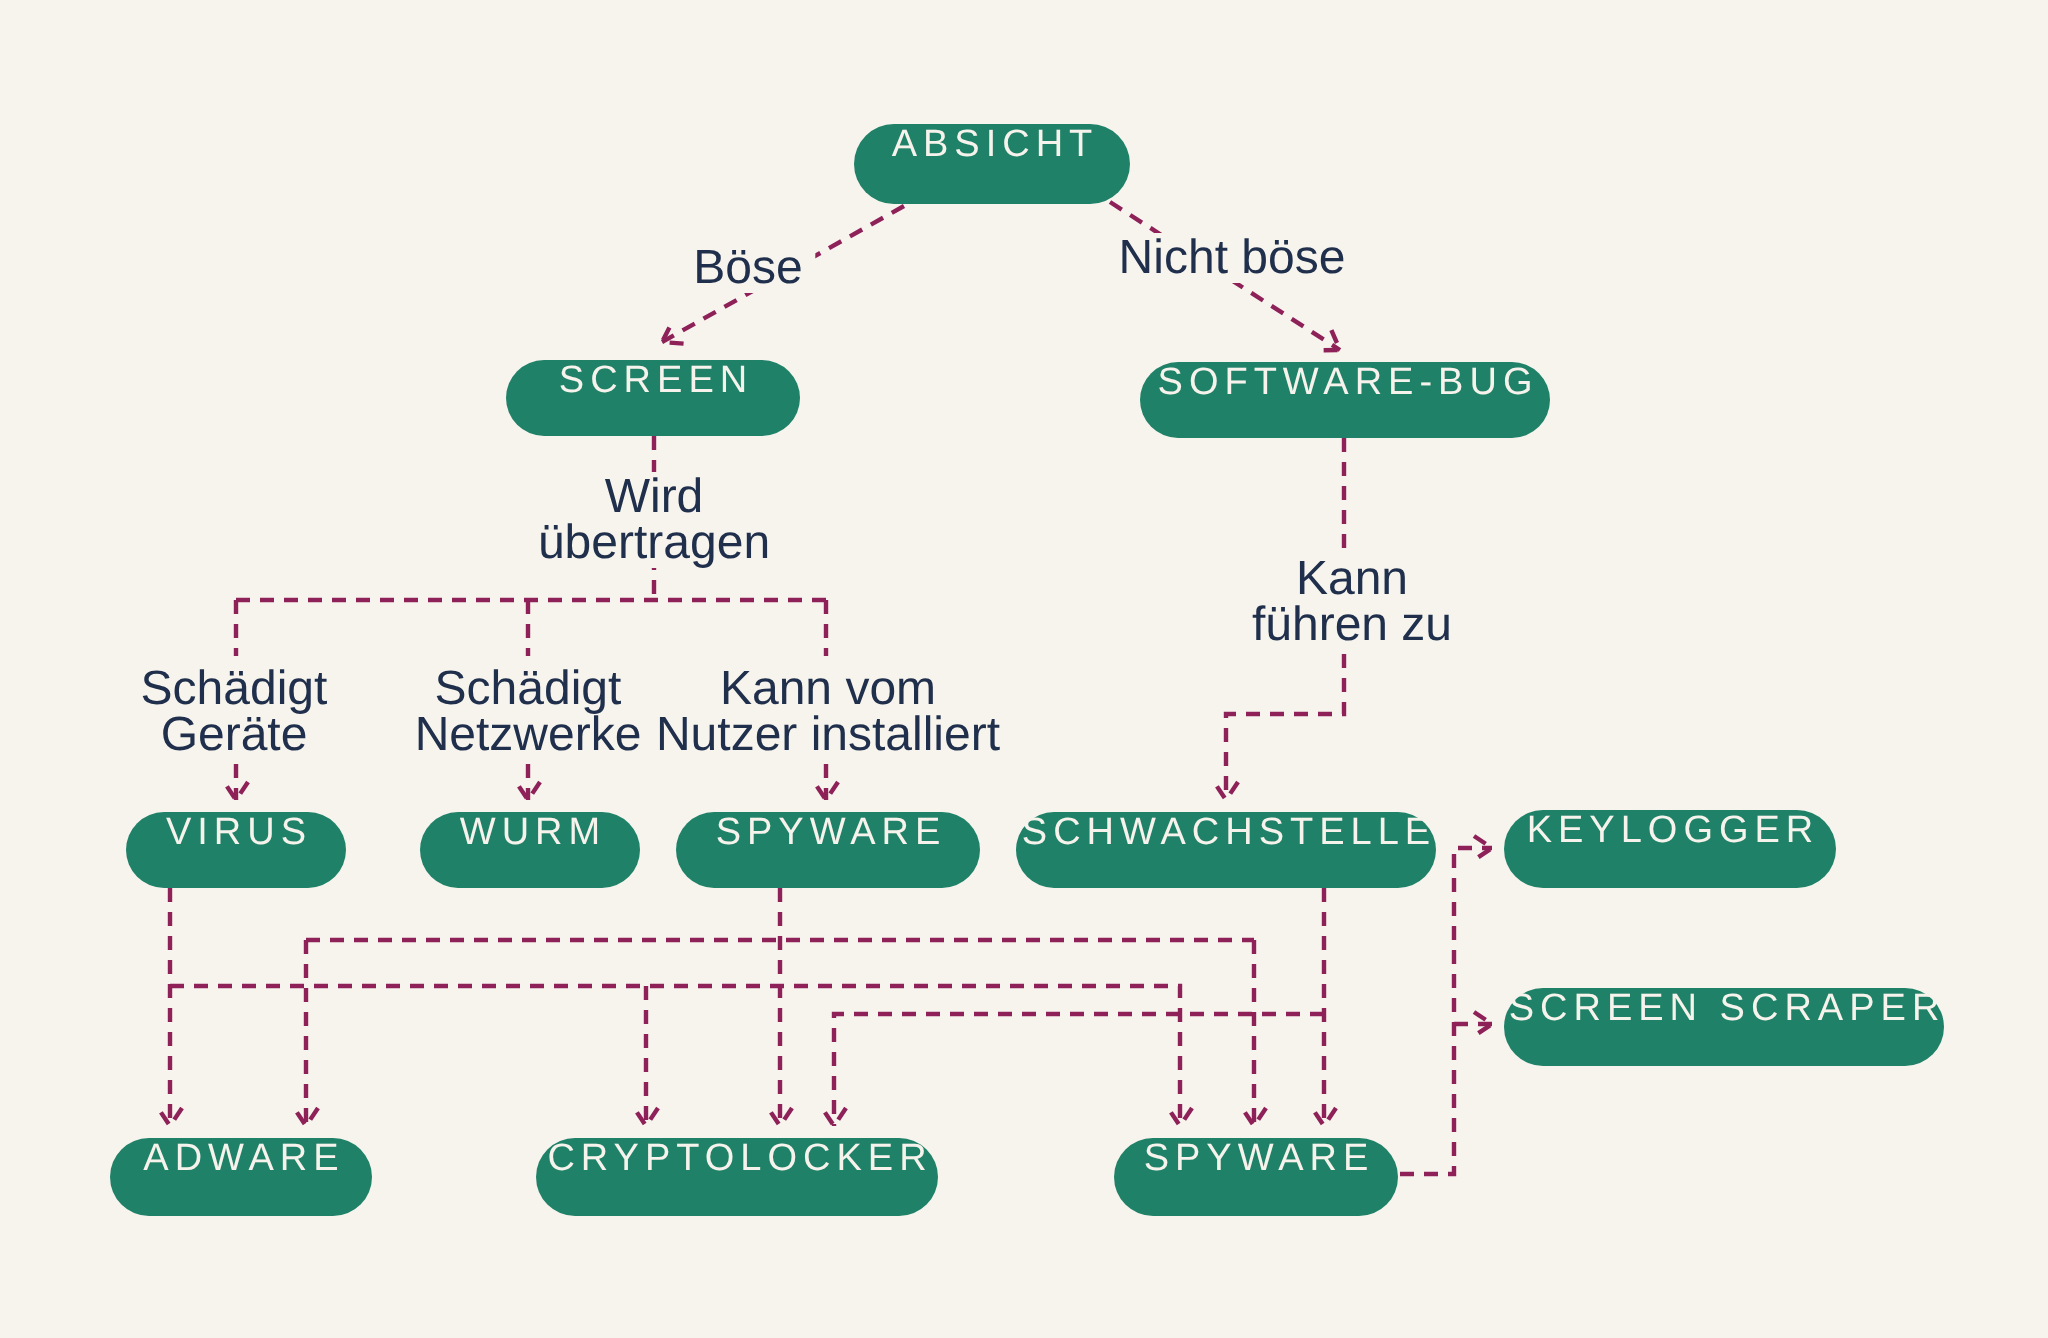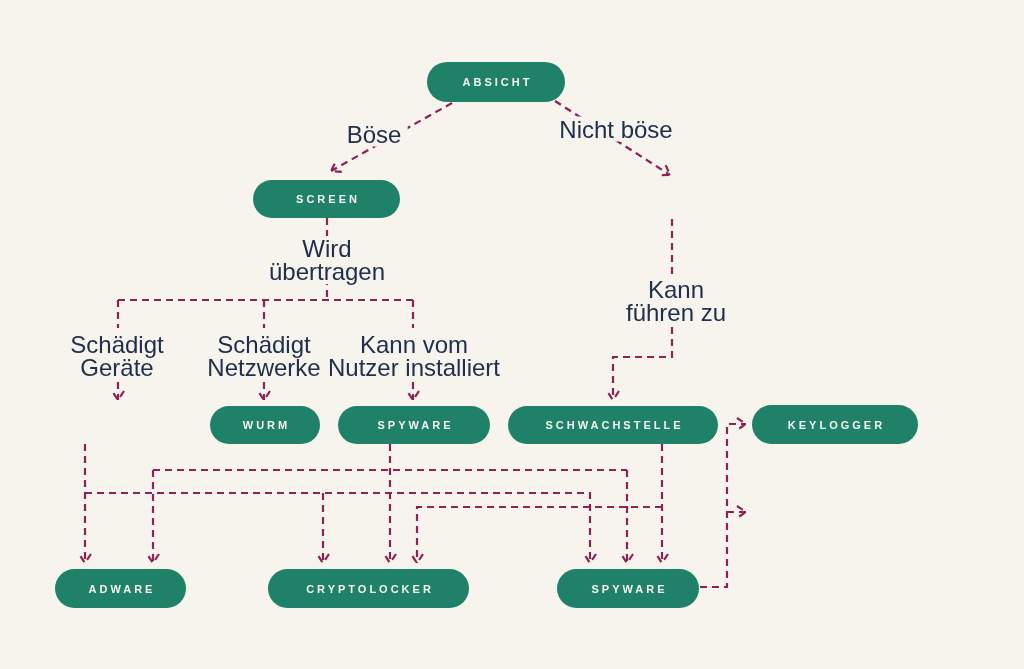--- a/index.html
+++ b/index.html
@@ -39,27 +39,27 @@
     color:var(--text);
     font-size:24px;
     line-height:23px;
     text-align:center;
     white-space:nowrap;
     padding:1px 6px;
   }
   .node{
     position:absolute;
     display:flex;
-    align-items:center;
+    align-items:flex-start;
     justify-content:center;
     background:var(--green);
     color:var(--node-text);
     border-radius:999px;
-    font-weight:bold;
-    font-size:11px;
+    font-weight:normal;
+    font-size:19px;
     letter-spacing:3px;
     text-indent:3px;
     white-space:nowrap;
   }
   #n-absicht{left:427px;top:62px;width:138px;height:40px}
   #n-malware{left:253px;top:180px;width:147px;height:38px}
   #n-software-bug{left:570px;top:181px;width:205px;height:38px}
   #n-virus{left:63px;top:406px;width:110px;height:38px}
   #n-wurm{left:210px;top:406px;width:110px;height:38px}
   #n-trojaner{left:338px;top:406px;width:152px;height:38px}
@@ -146,31 +146,40 @@
     <div>Kann vom</div>
     <div>Nutzer installiert</div>
   </div>
 
   <div class="node" id="n-absicht">
     <span>ABSICHT</span>
   </div>
   <div class="node" id="n-malware">
     <span>SCREEN</span>
   </div>
+  <div class="node" id="n-software-bug">
+    <span>SOFTWARE-BUG</span>
+  </div>
+  <div class="node" id="n-virus">
+    <span>VIRUS</span>
+  </div>
   <div class="node" id="n-wurm">
     <span>WURM</span>
   </div>
   <div class="node" id="n-trojaner">
     <span>SPYWARE</span>
   </div>
   <div class="node" id="n-schwachstelle">
     <span>SCHWACHSTELLE</span>
   </div>
   <div class="node" id="n-keylogger">
     <span>KEYLOGGER</span>
+  </div>
+  <div class="node" id="n-screen-scraper">
+    <span>SCREEN SCRAPER</span>
   </div>
   <div class="node" id="n-adware">
     <span>ADWARE</span>
   </div>
   <div class="node" id="n-cryptolocker">
     <span>CRYPTOLOCKER</span>
   </div>
   <div class="node" id="n-spyware">
     <span>SPYWARE</span>
   </div>

